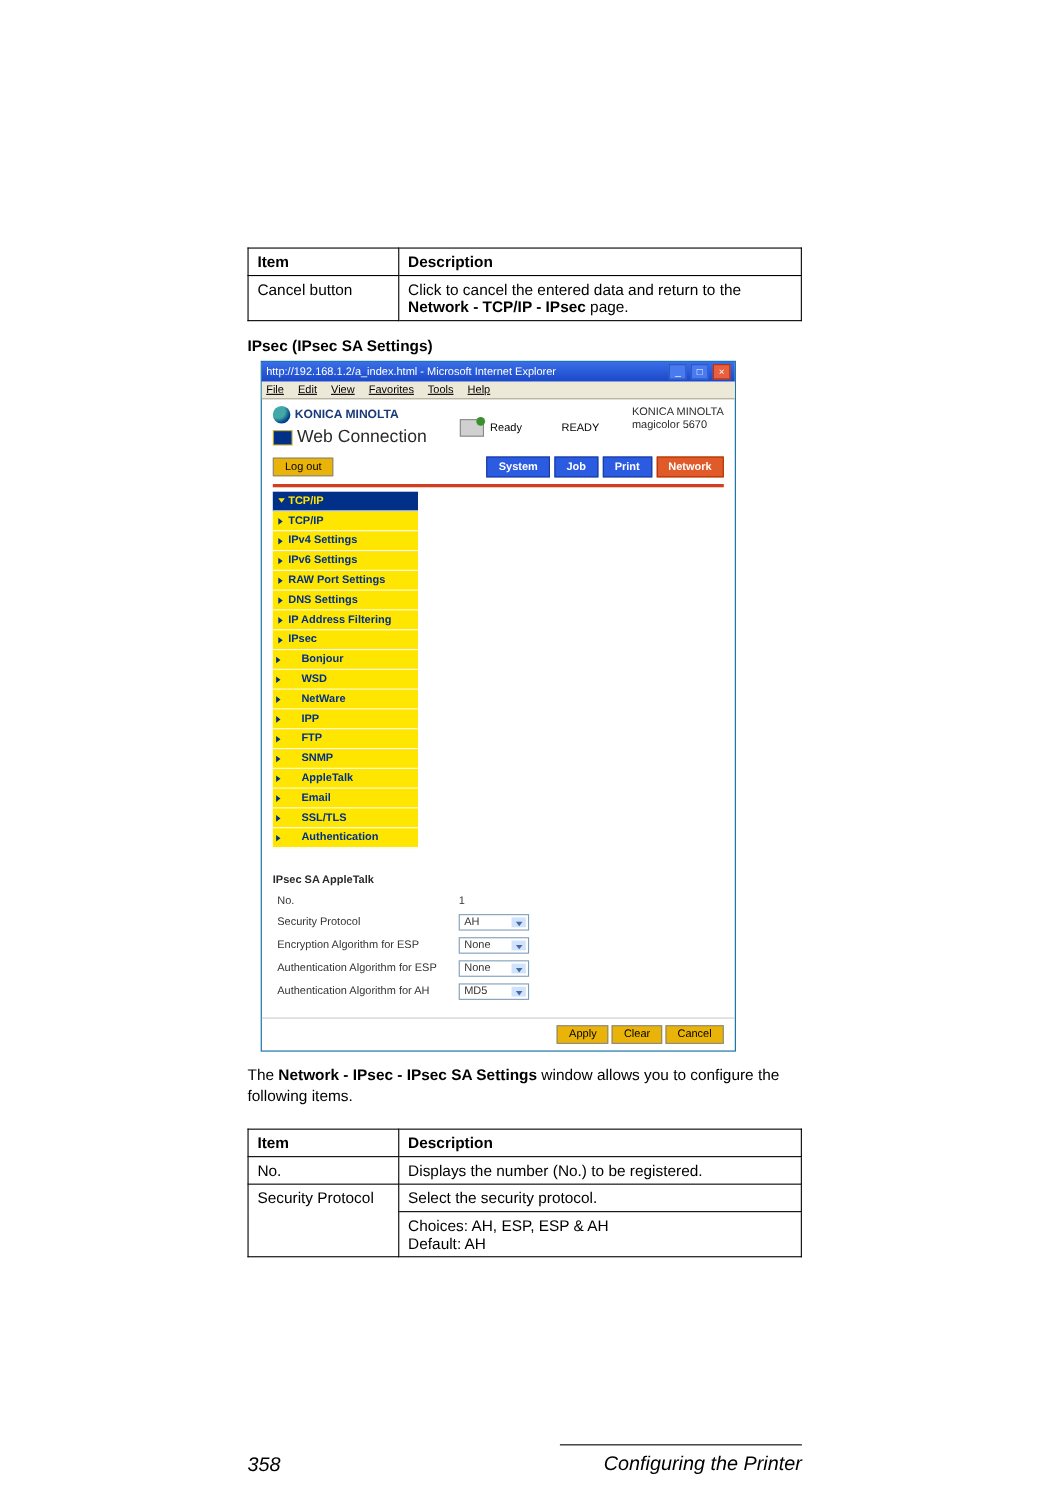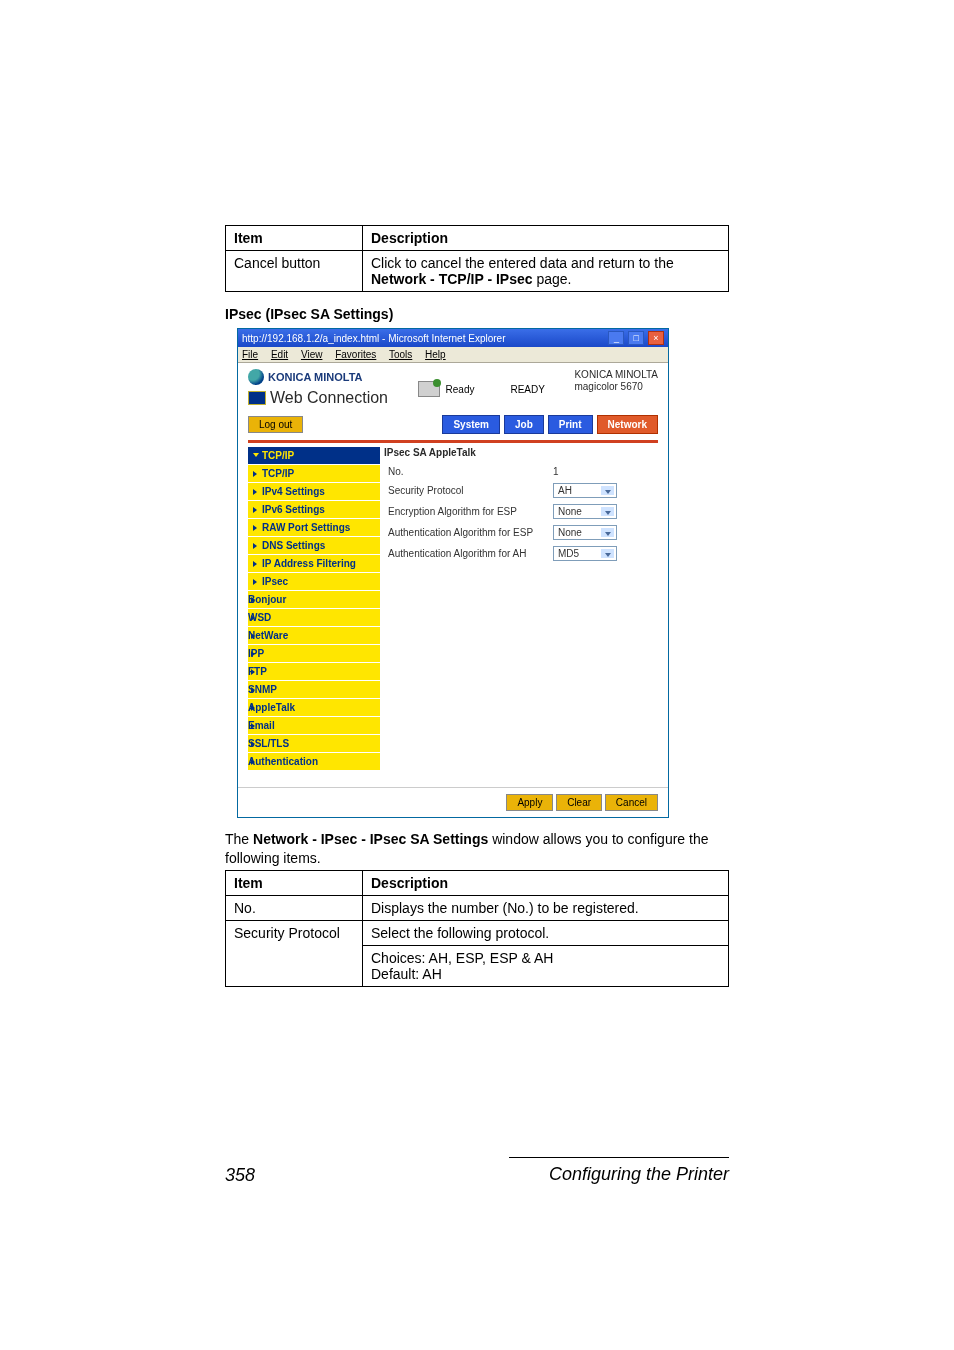--- a/index.html
+++ b/index.html
@@ -27,21 +27,21 @@
   table.doc-table th {
     font-weight: bold;
   }
   .section-heading {
     font-weight: bold;
     font-size: 14px;
     margin: 10px 0 6px 0;
   }
   .body-text {
     font-size: 14px;
-    margin: 12px 0 2px 0;
+    margin: 12px 0 20px 0;
     line-height: 1.35;
   }
   .screenshot-wrap {
     width: 430px;
     margin: 6px 0 10px 12px;
     border: 1px solid #0369a1;
     font-family: Tahoma, Arial, sans-serif;
     font-size: 10px;
     color: #000;
     background: #fff;
@@ -109,37 +109,37 @@
   .ss-logout-row { padding: 4px 10px 6px 10px; display:flex; justify-content:space-between; align-items:center;}
   .ss-btn {
     background:#eab308; border:1px solid #888; padding:2px 10px; font-size:10px;
   }
   .ss-tabs { display:flex; gap:4px;font-weight:bold; }
   .ss-tab {
     padding:3px 10px; font-size:10px; color:#fff; background:#2a5be0; border:1px solid #1a3a9a;
   }
   .ss-tab.active { background:#e05a2a; border-color:#b03000;}
   .ss-redbar { height:3px; background:#d04020; margin:0 10px;}
-  .ss-body { display:flex; padding: 4px 10px 10px 10px; gap:4px; min-height:330px;}
+  .ss-body { display:flex; padding: 4px 10px 10px 10px; gap:24px; min-height:330px;flex-direction:column;}
   .ss-nav { width:132px; display:flex; flex-direction:column; gap:0; }
   .ss-nav-item {
     background:#ffe600; color:#003088; font-weight:bold; font-size:10px;
     padding:3px 6px; border-bottom:1px solid #fff;
   }
   .ss-nav-item.l2 { padding-left:14px; position:relative;}
   .ss-nav-item.l2::before {
     content:''; position:absolute; left:5px; top:6px;
     border-left:4px solid #003088; border-top:3px solid transparent; border-bottom:3px solid transparent;
   }
   .ss-nav-item.top { background:#003088; color:#ffe600; position:relative; padding-left:14px;}
   .ss-nav-item.top::before {
     content:''; position:absolute; left:5px; top:6px;
     border-top:4px solid #ffe600; border-left:3px solid transparent; border-right:3px solid transparent;
   }
-  .ss-nav-item.l1 { padding-left:0; position:relative;}
+  .ss-nav-item.l1 { padding-left:26px; position:relative;}
   .ss-nav-item.l1::before {
     content:''; position:absolute; left:3px; top:6px;
     border-left:4px solid #003088; border-top:3px solid transparent; border-bottom:3px solid transparent;
   }
   .ss-main { flex:1; font-size:10px; color:#333;}
   .ss-main-heading { font-weight:bold; color:#2a2a2a; margin-bottom:8px; font-size:10px;}
   .ss-field-row { display:flex; align-items:center; margin:6px 0;}
   .ss-field-label { width:165px; padding-left:4px;}
   .ss-field-val {}
   .ss-select {
@@ -303,21 +303,21 @@
         <tr>
       <th style="width:120px;">Item</th>
       <th>Description</th>
     </tr>
     <tr>
       <td>No.</td>
       <td>Displays the number (No.) to be registered.</td>
     </tr>
     <tr>
       <td rowspan="2">Security Protocol</td>
-      <td>Select the following protocol.</td>
+      <td>Select the security protocol.</td>
     </tr>
     <tr>
       <td style="white-space:pre-line;">Choices: AH, ESP, ESP &amp; AH
 Default:  AH</td>
     </tr>
   </tbody>
     </table>
 
 </div>
 

